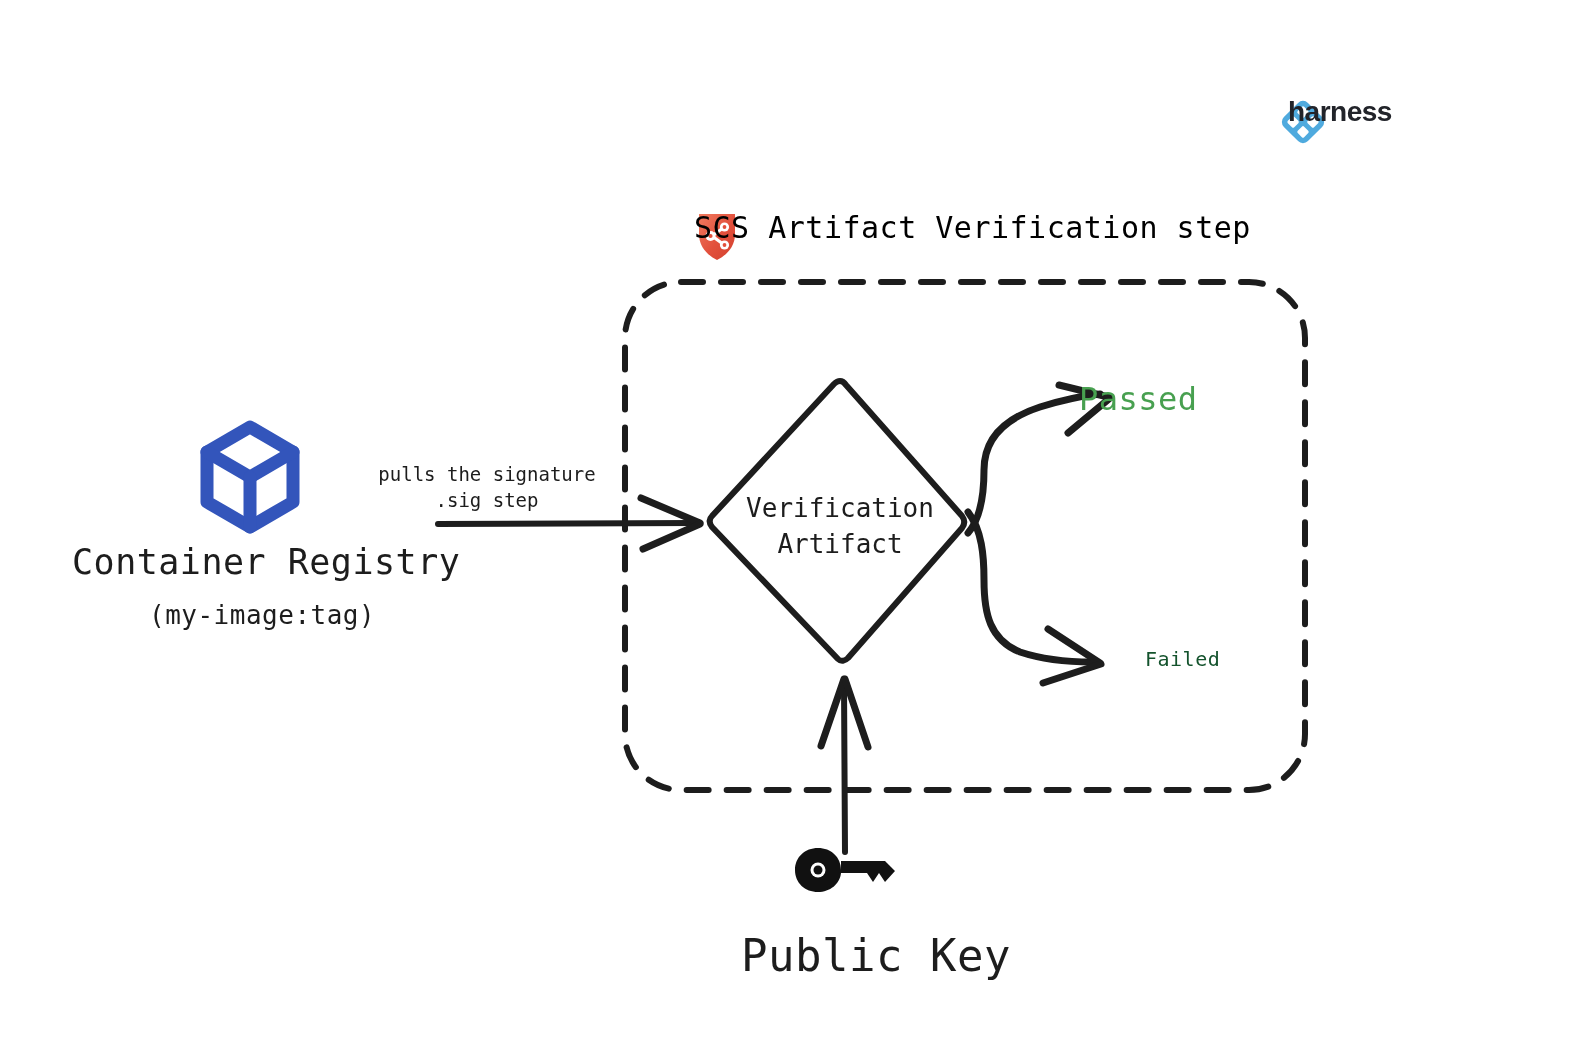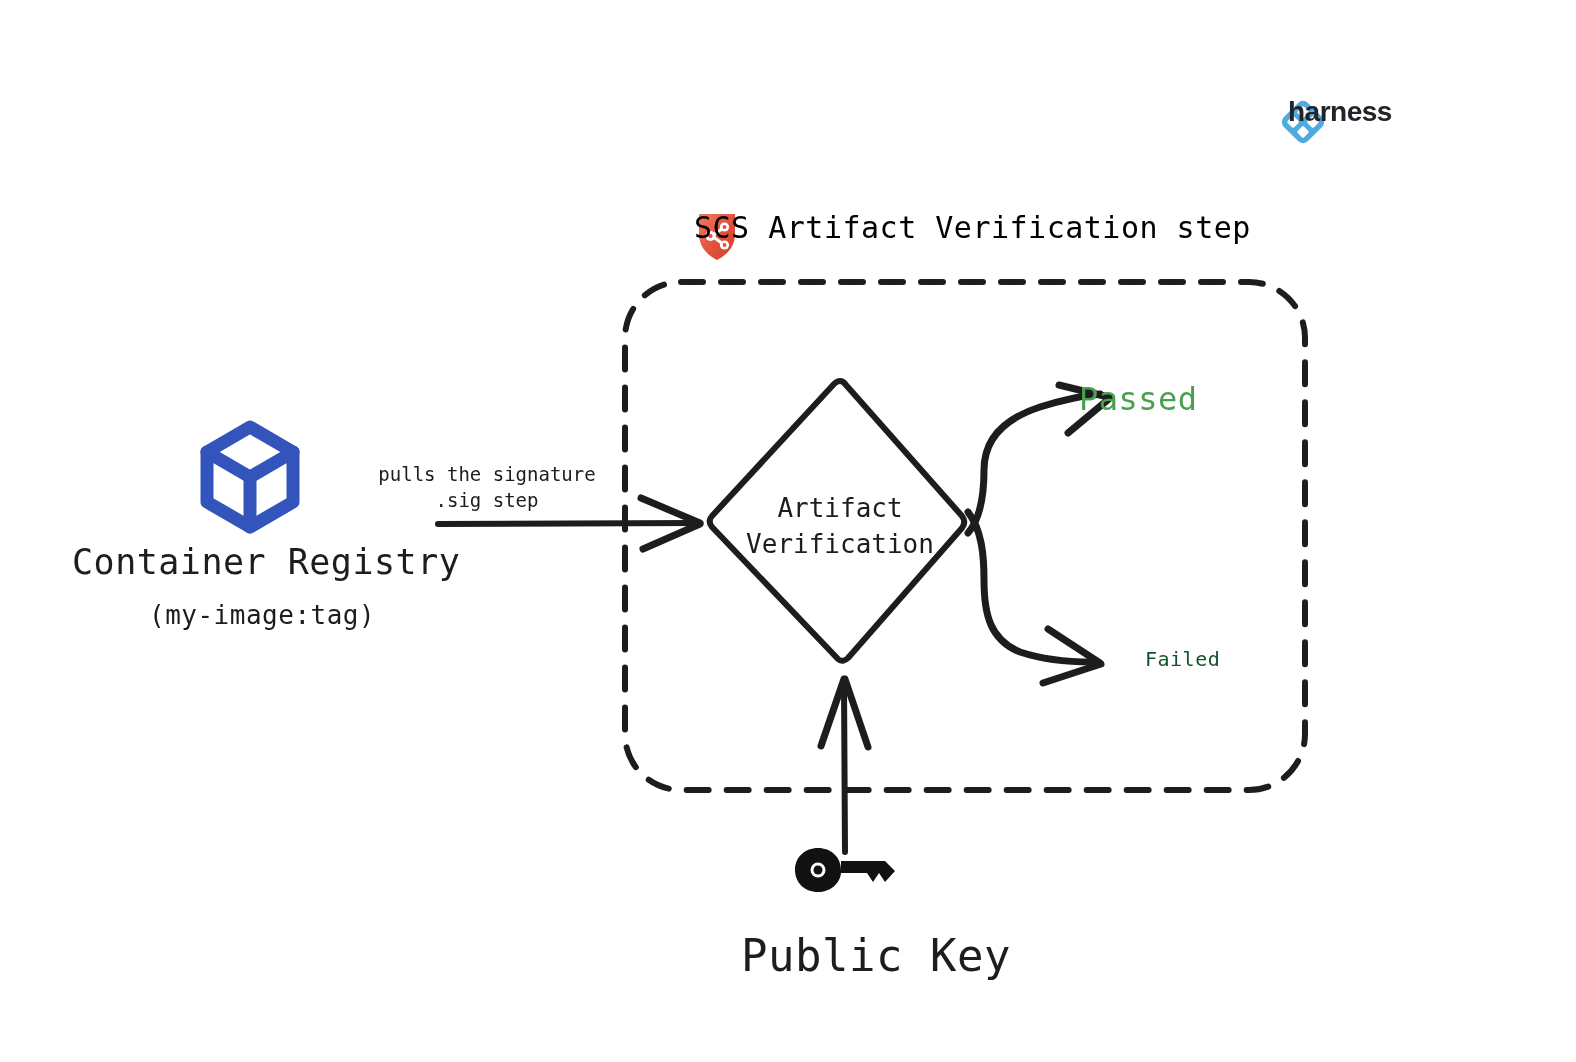--- a/index.html
+++ b/index.html
@@ -228,21 +228,21 @@
 <div class="lbl lbl-registry">Container Registry</div>
 
 <div class="lbl lbl-registry-sub">(my-image:tag)</div>
 
 <div class="lbl lbl-edge">
   <div>pulls the signature</div>
   <div>.sig step</div>
 </div>
 
 <div class="lbl lbl-diamond">
+  <div>Verification</div>
   <div>Artifact</div>
-  <div>Verification</div>
 </div>
 
 <div class="lbl lbl-passed">Passed</div>
 
 <div class="lbl lbl-failed">Failed</div>
 
 <div class="lbl lbl-publickey">Public Key</div>
 
 </body></html>

